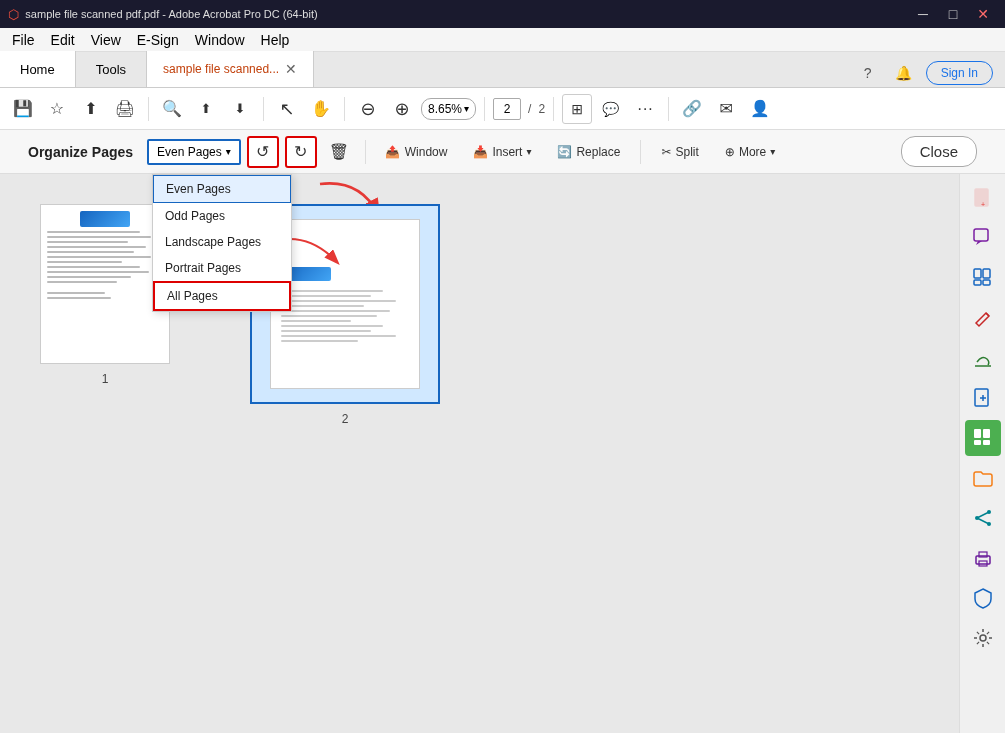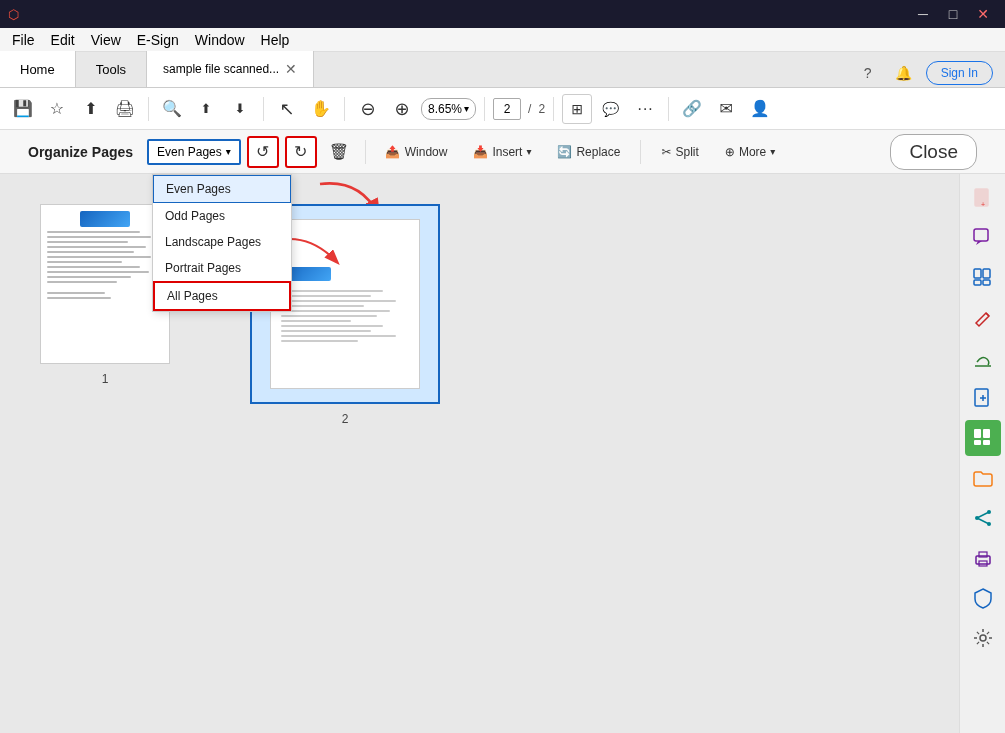--- a/index.html
+++ b/index.html
@@ -153,21 +153,21 @@
     .action-btn {
       display: flex; align-items: center; gap: 4px;
       padding: 5px 10px;
       border: none; border-radius: 3px; cursor: pointer;
       font-size: 12px; color: #333; background: transparent;
     }
     .close-btn-organize {
       margin-left: auto;
       padding: 6px 18px;
       border: 1px solid #aaa; border-radius: 14px;
-      background: #fff; cursor: pointer; font-size: 19px; color: #333; text-align: right;
+      background: #fff; cursor: pointer; font-size: 15px; color: #333; text-align: right;
     }
 
     
     .dropdown-menu {
       position: absolute;
       top: 44px;
       left: 152px;
       background: #fff;
       border: 1px solid #ccc;
       box-shadow: 2px 2px 8px rgba(0,0,0,0.15);
@@ -303,20 +303,21 @@
       background: linear-gradient(135deg, #1565c0, #42a5f5);
       border-radius: 2px;
       margin-bottom: 6px;
     }
   </style>
 </head>
 <body>
 
 <div class="title-bar">
   <span style="font-size:13px; margin-right:6px; color:#e74c3c;">⬡</span>
+  <span style="color:#ddd;">sample file scanned pdf.pdf - Adobe Acrobat Pro DC (64-bit)</span>
   <div class="title-bar-controls">
     <div class="title-bar-btn">─</div>
     <div class="title-bar-btn">□</div>
     <div class="title-bar-btn" style="color:#ff6b6b;">✕</div>
   </div>
 </div>
 
 <div class="menu-bar">
   <div class="menu-item">File</div>
   <div class="menu-item">Edit</div>
@@ -327,21 +328,21 @@
 </div>
 
 <div class="tab-bar">
   <div class="tab-home">
     <span>Home</span>
   </div>
   <div class="tab-tools">
     <span>Tools</span>
   </div>
   <div class="tab-file">
-    <span style="color:#000000;">sample file scanned...</span>
+    <span style="color:#c2410c;">sample file scanned...</span>
     <span class="tab-close-btn">✕</span>
   </div>
   <div class="tab-spacer"></div>
   <div class="tab-right-icons">
     <div class="tab-icon-btn">?</div>
     <div class="tab-icon-btn">🔔</div>
     <button class="sign-in-btn">Sign In</button>
   </div>
 </div>
 

